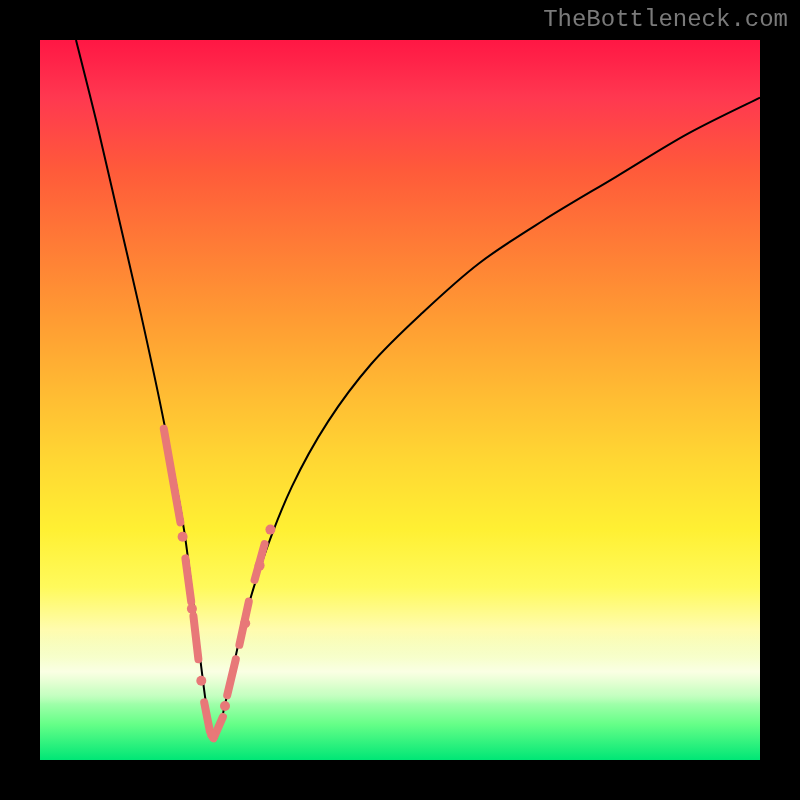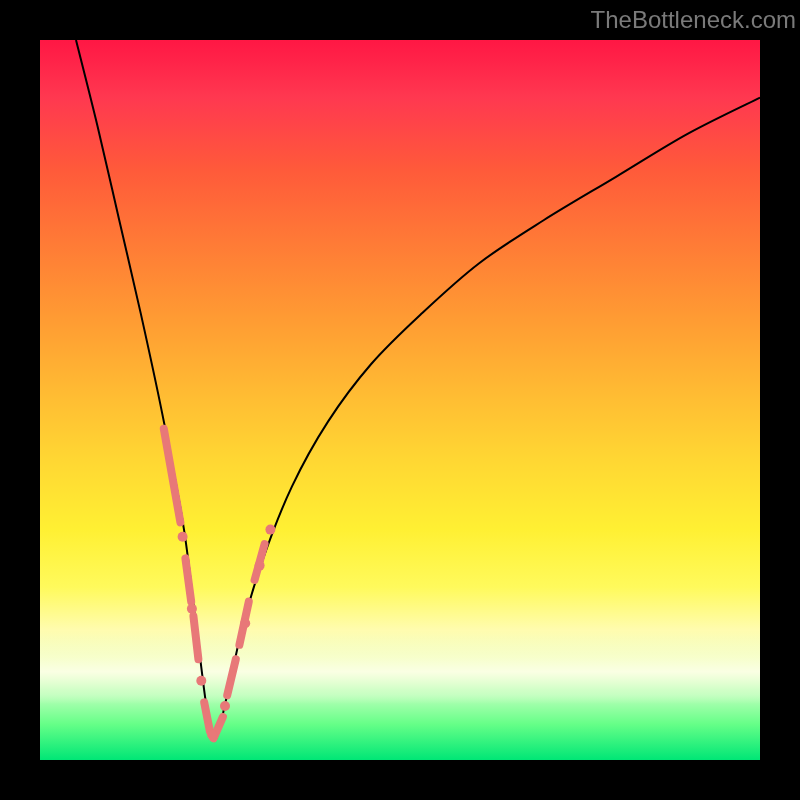--- a/index.html
+++ b/index.html
@@ -10,22 +10,22 @@
     body {
       width: 800px;
       height: 800px;
       background: #000;
       position: relative;
       overflow: hidden;
     }
     .watermark {
       position: absolute;
       top: 6px;
-      right: 4px;
-      font-family: Liberation Sans, sans-serif;
+      right: 12px;
+      font-family: Liberation Mono, monospace;
       font-size: 24px;
       color: #7a7a7a;
       z-index: 10;
     }
     .plot-area {
       position: absolute;
       left: 40px;
       top: 40px;
       width: 720px;
       height: 720px;

